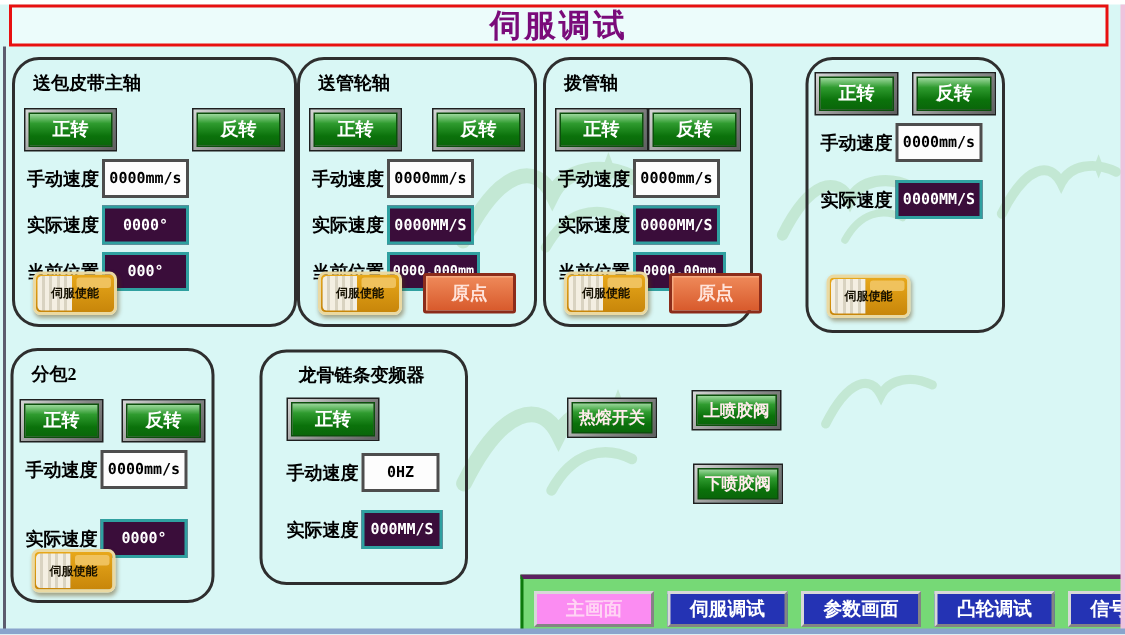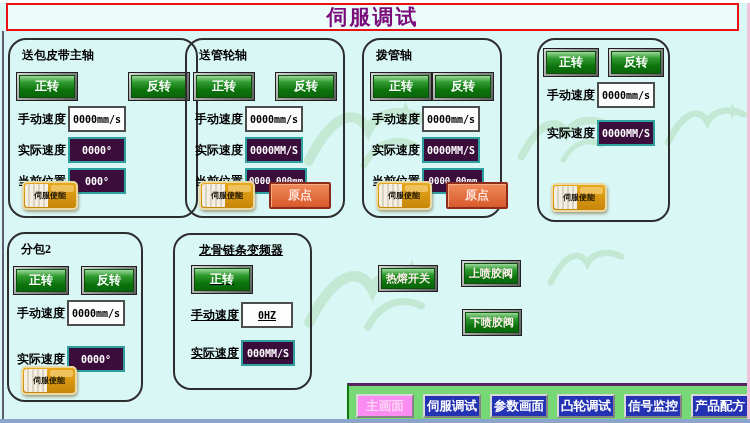--- a/index.html
+++ b/index.html
@@ -58,21 +58,21 @@
     box-shadow:inset 1px 1px 0 #f6ab82;color:#ffe3da;font-weight:bold;font-size:12px;
     display:flex;align-items:center;justify-content:center;font-family:"Liberation Serif",serif;}
 
   
   .abs{position:absolute;}
 
   
   .nav-strip{position:absolute;left:347px;top:383px;width:403px;height:37px;box-sizing:border-box;
     background:#76d976;border-top:3px solid #5c2160;border-left:2px solid #0c7a0c;
     display:flex;gap:9px;padding:8px 0 0 7px;}
-  .nav-btn{width:58px;height:24px;box-sizing:border-box;background:#2433b4;border:2px outset #d8d8d8;
+  .nav-btn{width:80px;height:24px;box-sizing:border-box;background:#2433b4;border:2px outset #d8d8d8;
     color:#fff;font-weight:bold;font-size:12.5px;display:flex;align-items:center;justify-content:center;
     cursor:pointer;font-family:Liberation Sans, sans-serif;flex:none;}
   .nav-btn.active{background:#fb8cf2;color:#ffd4f4;}
 
   
   .wm{position:absolute;opacity:.40;pointer-events:none;}
 </style>
 </head>
 <body>
 
@@ -129,21 +129,21 @@
       <div class="val dark">000°</div>
     </div>
     <div class="bottomrow">
       <div class="servo">
         <span class="slider"></span>
         <span class="slabel">伺服使能</span>
       </div>
     </div>
   </div>
 
-  <div class="panel" style="left:185px;top:38px;width:160px;height:180px;">
+  <div class="panel" style="left:198px;top:38px;width:160px;height:180px;">
     <div class="ptitle">送管轮轴</div>
     <div class="btnrow">
       <div class="gbtn">
           <div class="face">正转</div>
         </div>
       <div class="gbtn">
           <div class="face">反转</div>
         </div>
     </div>
     <div class="frow">
@@ -242,21 +242,21 @@
       <div class="val dark">0000°</div>
     </div>
     <div class="bottomrow" style="bottom:5px;">
       <div class="servo">
         <span class="slider"></span>
         <span class="slabel">伺服使能</span>
       </div>
     </div>
   </div>
 
-  <div class="panel" style="left:173px;top:233px;width:139px;height:157px;text-decoration:underline;">
+  <div class="panel" style="left:173px;top:233px;width:139px;height:157px;">
     <div class="ptitle" style="margin-left:24px;">龙骨链条变频器</div>
     <div class="btnrow" style="justify-content:flex-start;margin:6px 0 0 16px;">
       <div class="gbtn">
           <div class="face">正转</div>
         </div>
     </div>
     <div class="frow" style="margin-top:8px;margin-left:16px;">
       <span class="flabel">手动速度</span>
       <div class="val white" style="width:52px;">0HZ</div>
     </div>

